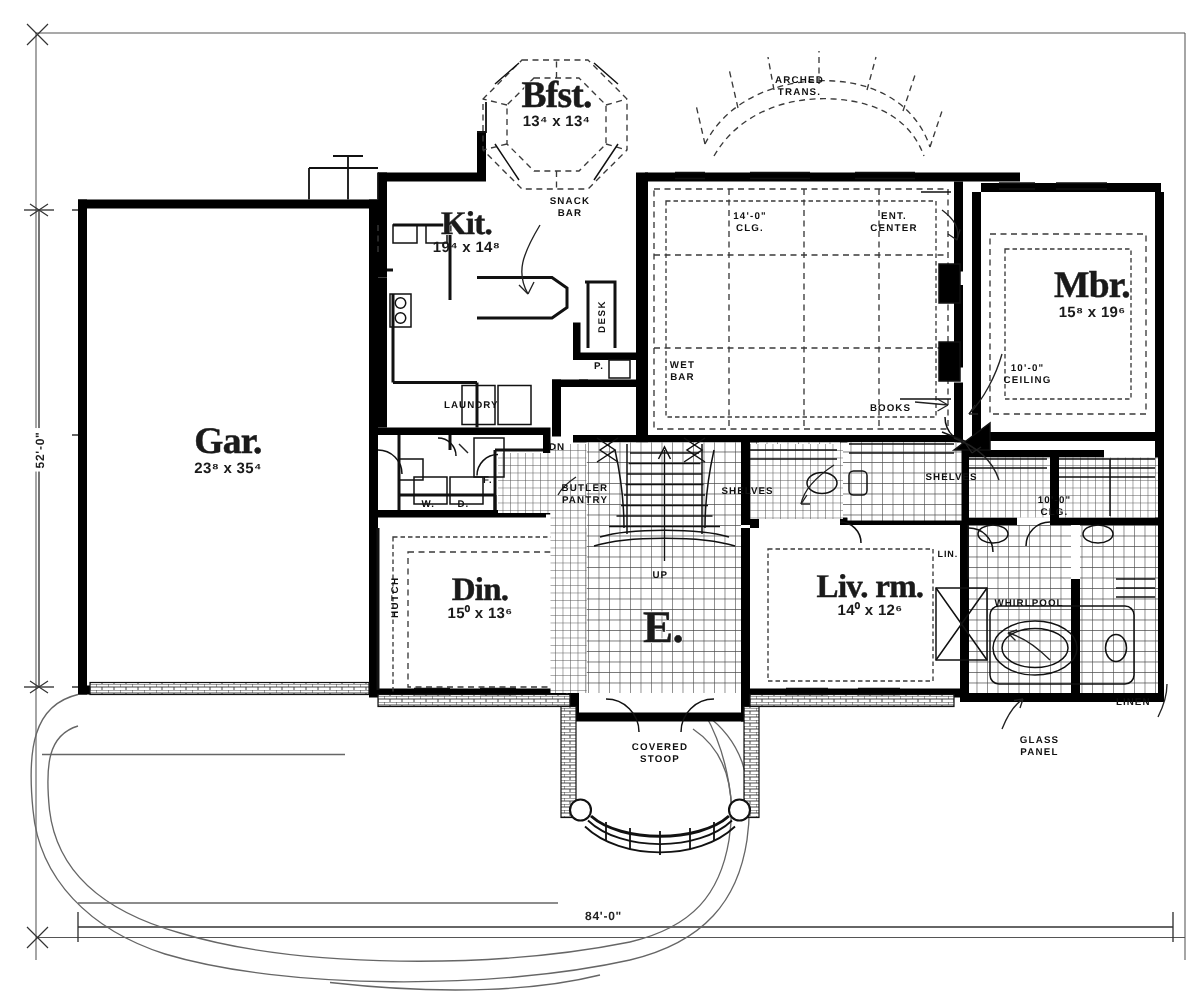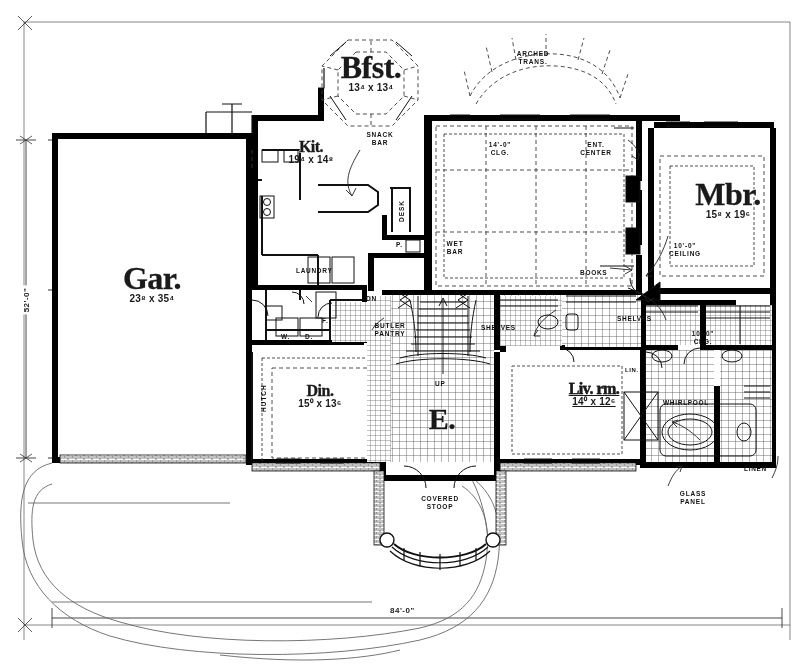--- a/index.html
+++ b/index.html
@@ -37,28 +37,28 @@
     font-family:"Liberation Serif", serif;
     font-weight:bold;
     color:#1a1a1a;
     white-space:nowrap;
     transform:translateX(-50%);
     text-align:center;
     line-height:0.95;
   }
   .room .nm{
     display:block;
-    font-size:32px;
+    font-size:25px;
     letter-spacing:-0.5px;
     text-shadow:
        0.6px 0 0 #ffffff, -0.6px 0 0 #ffffff,
        0 0.6px 0 #ffffff, 0 -0.6px 0 #ffffff;
     -webkit-text-stroke:0.3px #1a1a1a;
   }
-  .room.small .nm{font-size:16px;}
+  .room.small .nm{font-size:22px;}
   .room .dim{
     display:block;
     font-family:"Liberation Sans", sans-serif;
     font-size:10px;
     font-weight:bold;
     letter-spacing:0.2px;
     margin-top:1px;
   }
   .room.e .nm{font-size:30px;}
 
@@ -464,37 +464,37 @@
 <div class="room" style="left:371px; top:52px;">
   <span class="nm">Bfst.</span>
   <span class="dim">13⁴ x 13⁴</span>
 </div>
 
 <div class="room small" style="left:311px; top:139px;">
   <span class="nm">Kit.</span>
   <span class="dim">19⁴ x 14⁸</span>
 </div>
 
-<div class="room" style="left:152px; top:263px;">
+<div class="room" style="left:152px; top:283px;">
   <span class="nm">Gar.</span>
   <span class="dim">23⁸ x 35⁴</span>
 </div>
 
 
 <div class="room" style="left:728px; top:179px;">
   <span class="nm">Mbr.</span>
   <span class="dim">15⁸ x 19⁶</span>
 </div>
 
 <div class="room small" style="left:320px; top:383px;">
   <span class="nm">Din.</span>
   <span class="dim">15⁰ x 13⁶</span>
 </div>
 
-<div class="room small" style="left:594px; top:381px;text-decoration:underline;">
+<div class="room small" style="left:580px; top:381px;">
   <span class="nm">Liv. rm.</span>
   <span class="dim">14⁰ x 12⁶</span>
 </div>
 
 <div class="room e" style="left:442px; top:405px;">
   <span class="nm">E.</span>
 </div>
 
 <div class="note" style="left:380px; top:131px;">
   <span>SNACK</span><br>

